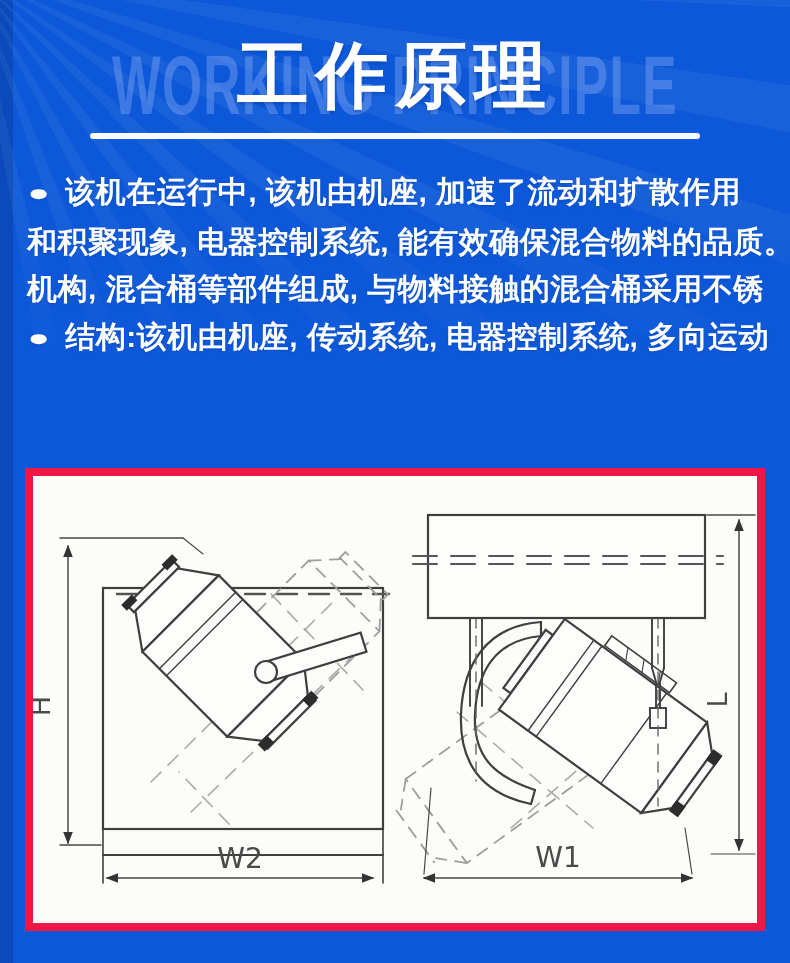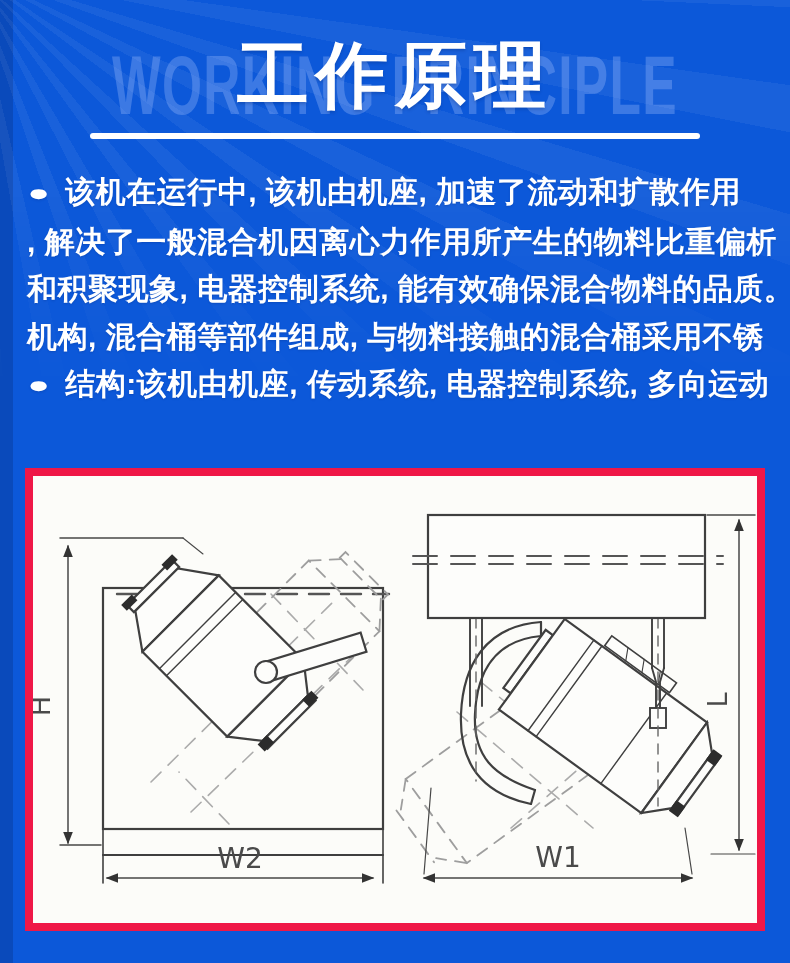--- a/index.html
+++ b/index.html
@@ -62,21 +62,20 @@
   <div class="rays"></div>
 
   <div class="header">
     <div class="watermark">WORKING PRINCIPLE</div>
     <h1 class="title">工作原理</h1>
     <div class="underline"></div>
   </div>
 
   <div class="body-text">
     <div class="line"><span class="bullet">●</span><span>该机在运行中, 该机由机座, 加速了流动和扩散作用</span></div>
-    <div class="line">, 解决了一般混合机因离心力作用所产生的物料比重偏析</div>
     <div class="line">和积聚现象, 电器控制系统, 能有效确保混合物料的品质。</div>
     <div class="line">机构, 混合桶等部件组成, 与物料接触的混合桶采用不锈</div>
     <div class="line"><span class="bullet">●</span><span>结构:该机由机座, 传动系统, 电器控制系统, 多向运动</span></div>
   </div>
 
   <div class="diagram-box">
     <svg width="724" height="447" viewBox="0 0 724 447">
       <defs>
         <marker id="ah" markerWidth="9" markerHeight="9" viewBox="0 0 10 10" refX="8.5" refY="5" orient="auto-start-reverse">
           <path d="M0,1.3 L9.5,5 L0,8.7 Z" fill="#333"></path>

